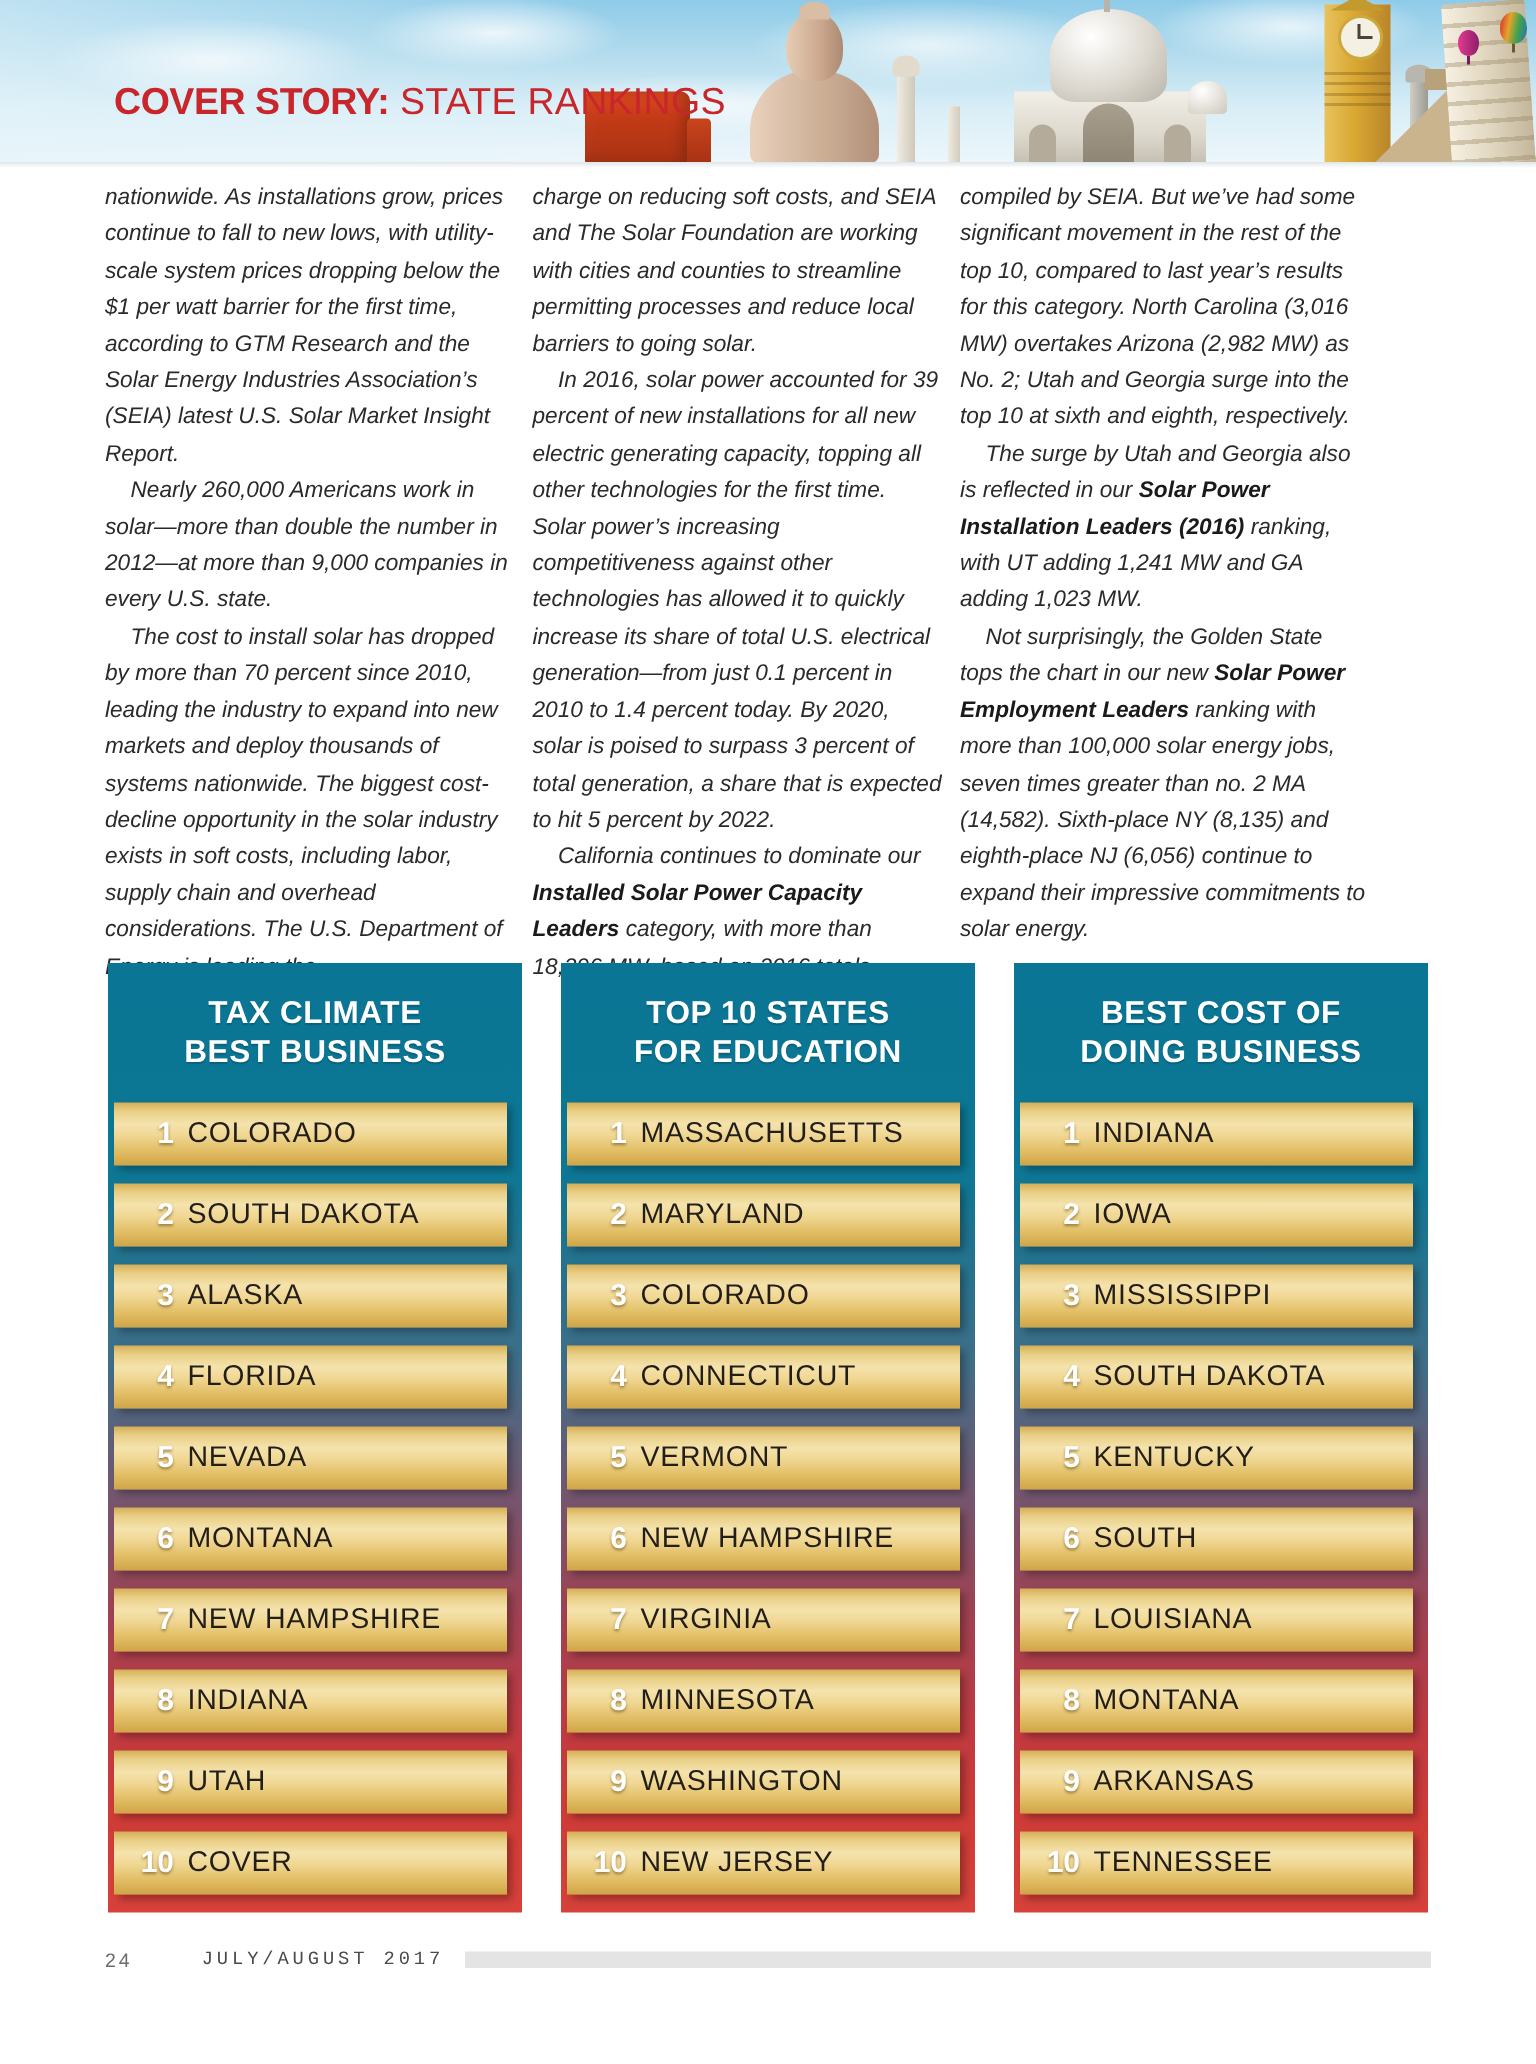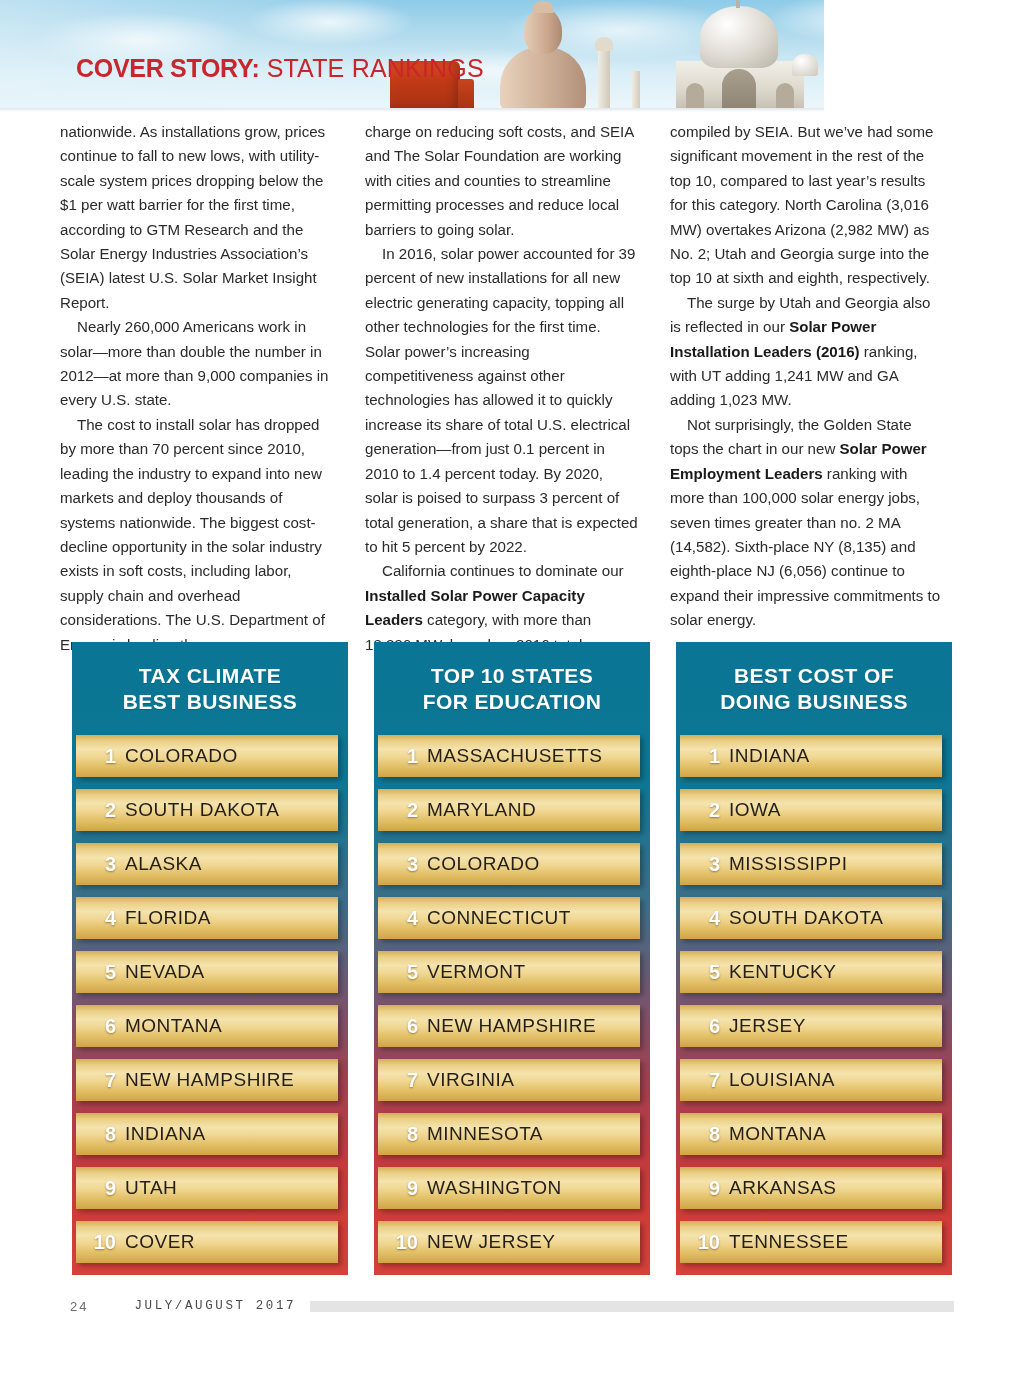--- a/index.html
+++ b/index.html
@@ -12,21 +12,21 @@
     height: 1376px;
     font-family: "Liberation Sans", sans-serif;
     position: relative;
     overflow: hidden;
   }
 
   
   .banner {
     position: absolute;
     left: 0; top: 0;
-    width: 824px;
+    width: 1024px;
     height: 112px;
     overflow: hidden;
     background: linear-gradient(to bottom, #8ecbe8 0%, #b6ddee 35%, #d9eef7 65%, #eef7fb 100%);
   }
   .sky-clouds {
     position: absolute; left: 0; top: 0;
     width: 1024px; height: 112px;
     background:
       radial-gradient(ellipse 150px 40px at 140px 40px, rgba(255,255,255,0.85), rgba(255,255,255,0) 70%),
       radial-gradient(ellipse 120px 34px at 330px 22px, rgba(255,255,255,0.8), rgba(255,255,255,0) 70%),
@@ -194,24 +194,25 @@
     border-bottom: 56px solid #c9b48e;
   }
   .pyramid-top {
     position:absolute; left: 950px; bottom: 52px;
     width: 34px; height: 14px; background: #b8a27c;
   }
 
   
   .columns {
     position: absolute;
-    left: 60px; top: 120px;
+    left: 70px; top: 120px;
     width: 884px;
     display: flex;
-    gap: 32px;
+    gap: 12px;
+    font-style: italic;
   }
   .col { width: 273px; }
   .col p {
     margin: 0;
     font-family: "Liberation Sans", sans-serif;
     font-size: 15.1px;
     line-height: 24.4px;
     color: #2a2a2a;
     text-align: left;
     hyphens: none;
@@ -494,21 +495,21 @@
         <div class="rank-row">
           <span class="rank-num">4</span>
           <span class="rank-name">SOUTH DAKOTA</span>
         </div>
         <div class="rank-row">
           <span class="rank-num">5</span>
           <span class="rank-name">KENTUCKY</span>
         </div>
         <div class="rank-row">
           <span class="rank-num">6</span>
-          <span class="rank-name">JERSEY</span>
+          <span class="rank-name">SOUTH</span>
         </div>
         <div class="rank-row">
           <span class="rank-num">7</span>
           <span class="rank-name">LOUISIANA</span>
         </div>
         <div class="rank-row">
           <span class="rank-num">8</span>
           <span class="rank-name">MONTANA</span>
         </div>
         <div class="rank-row">

